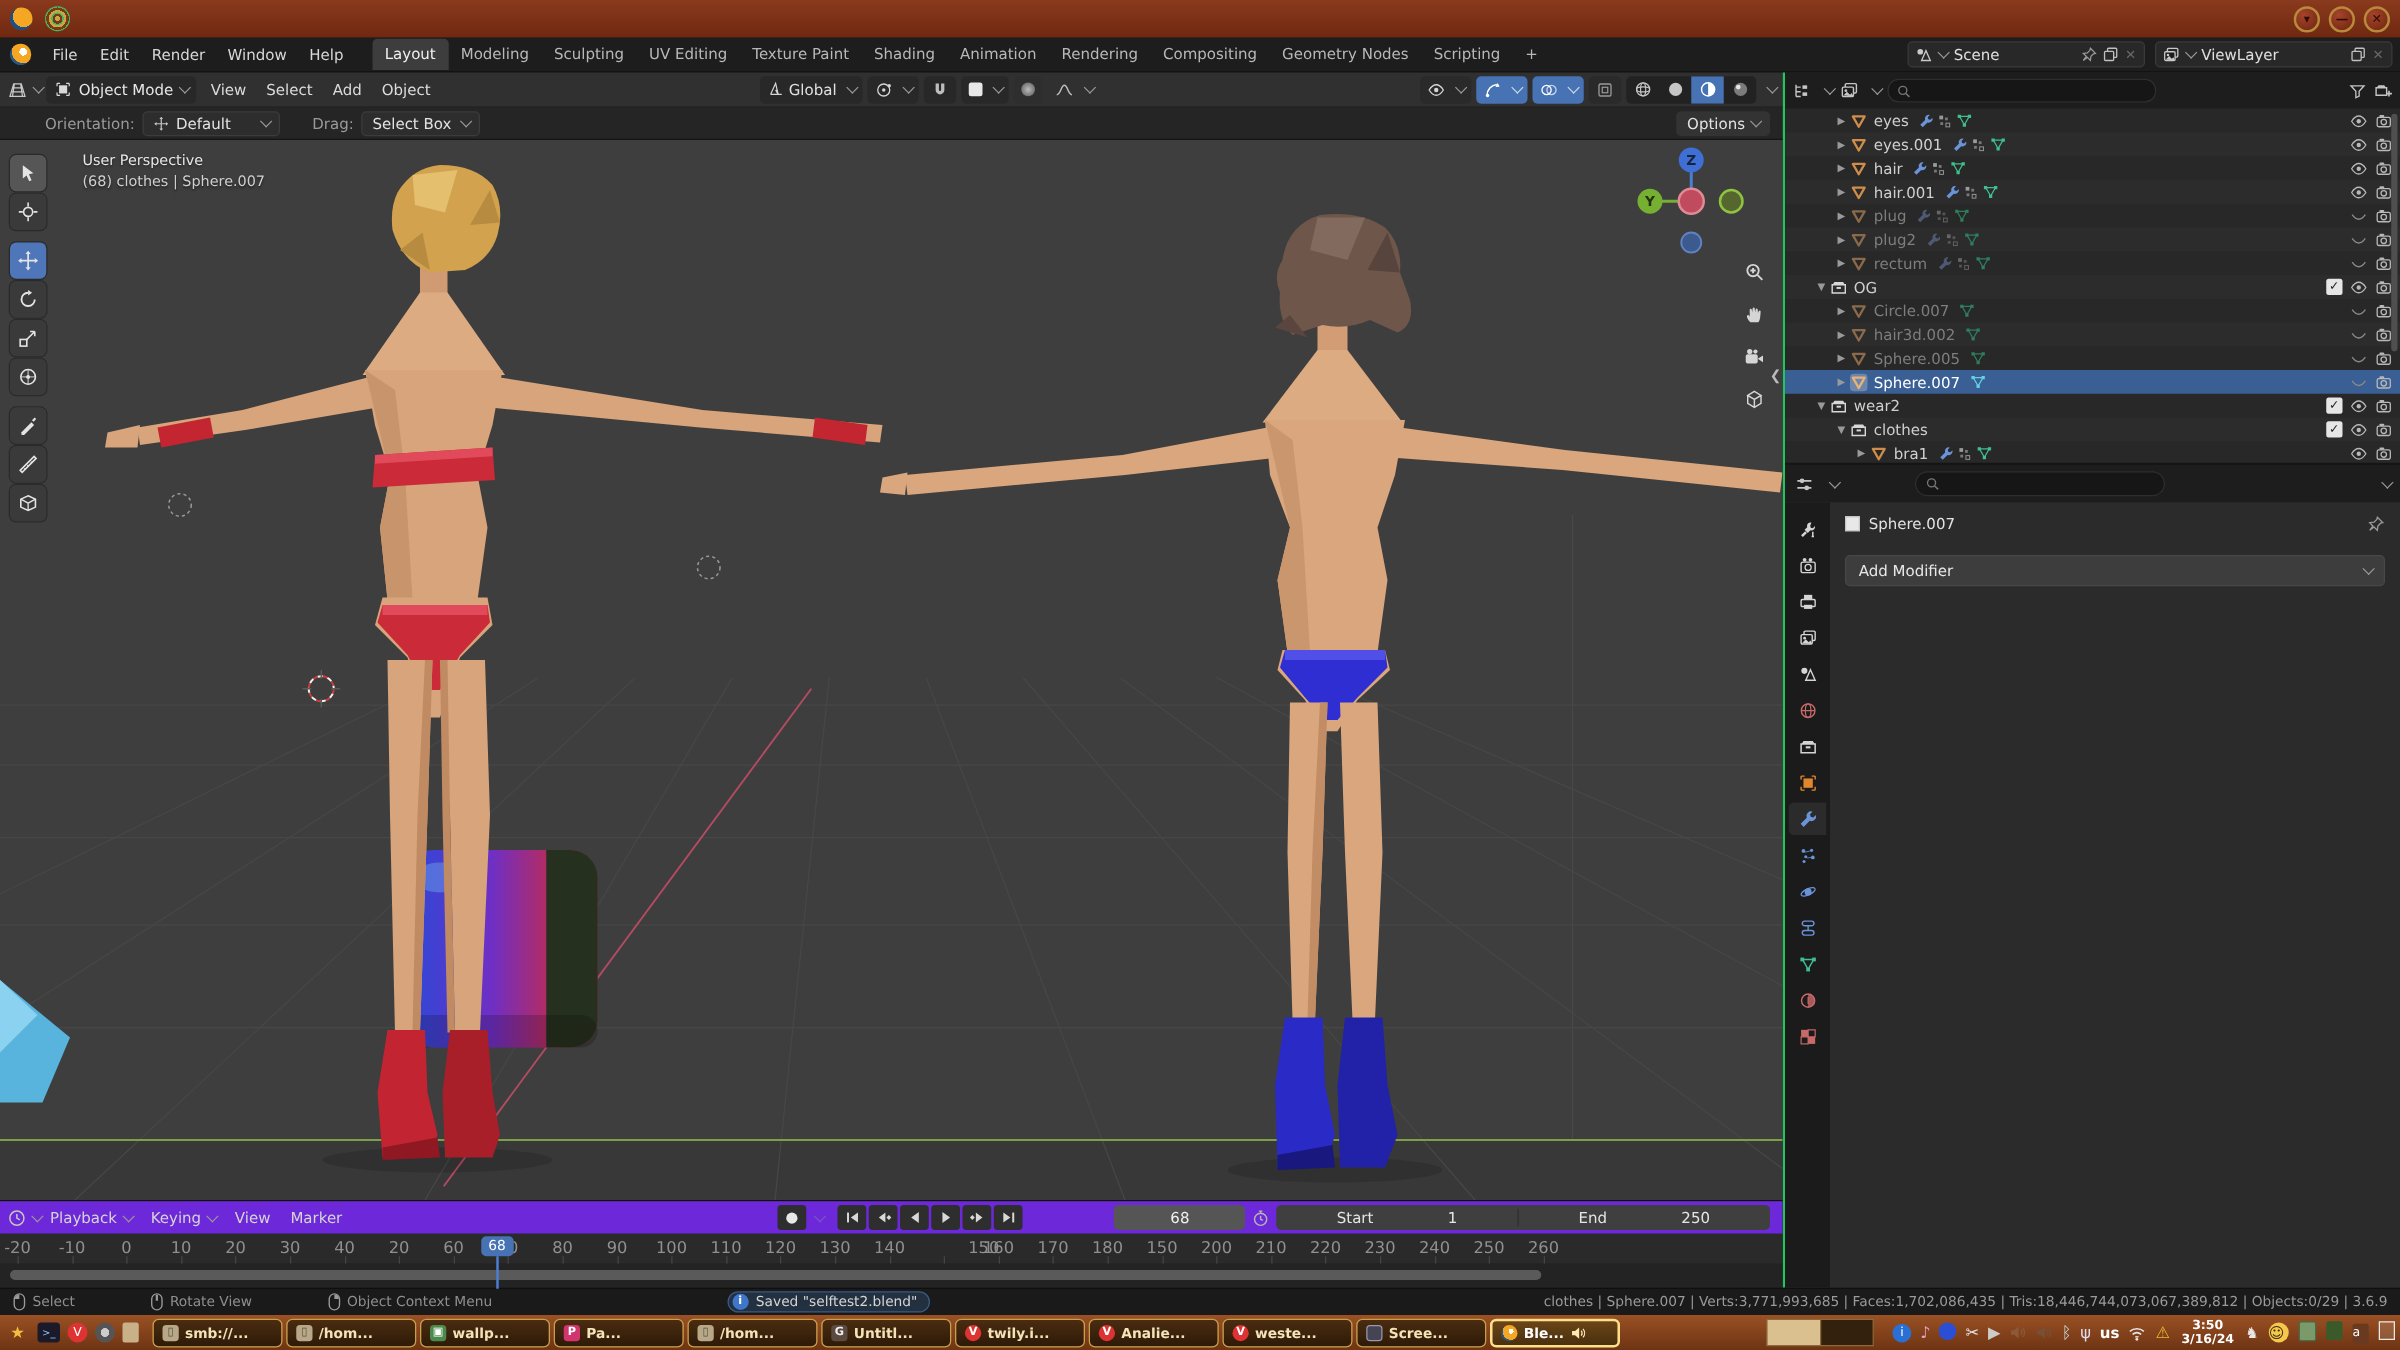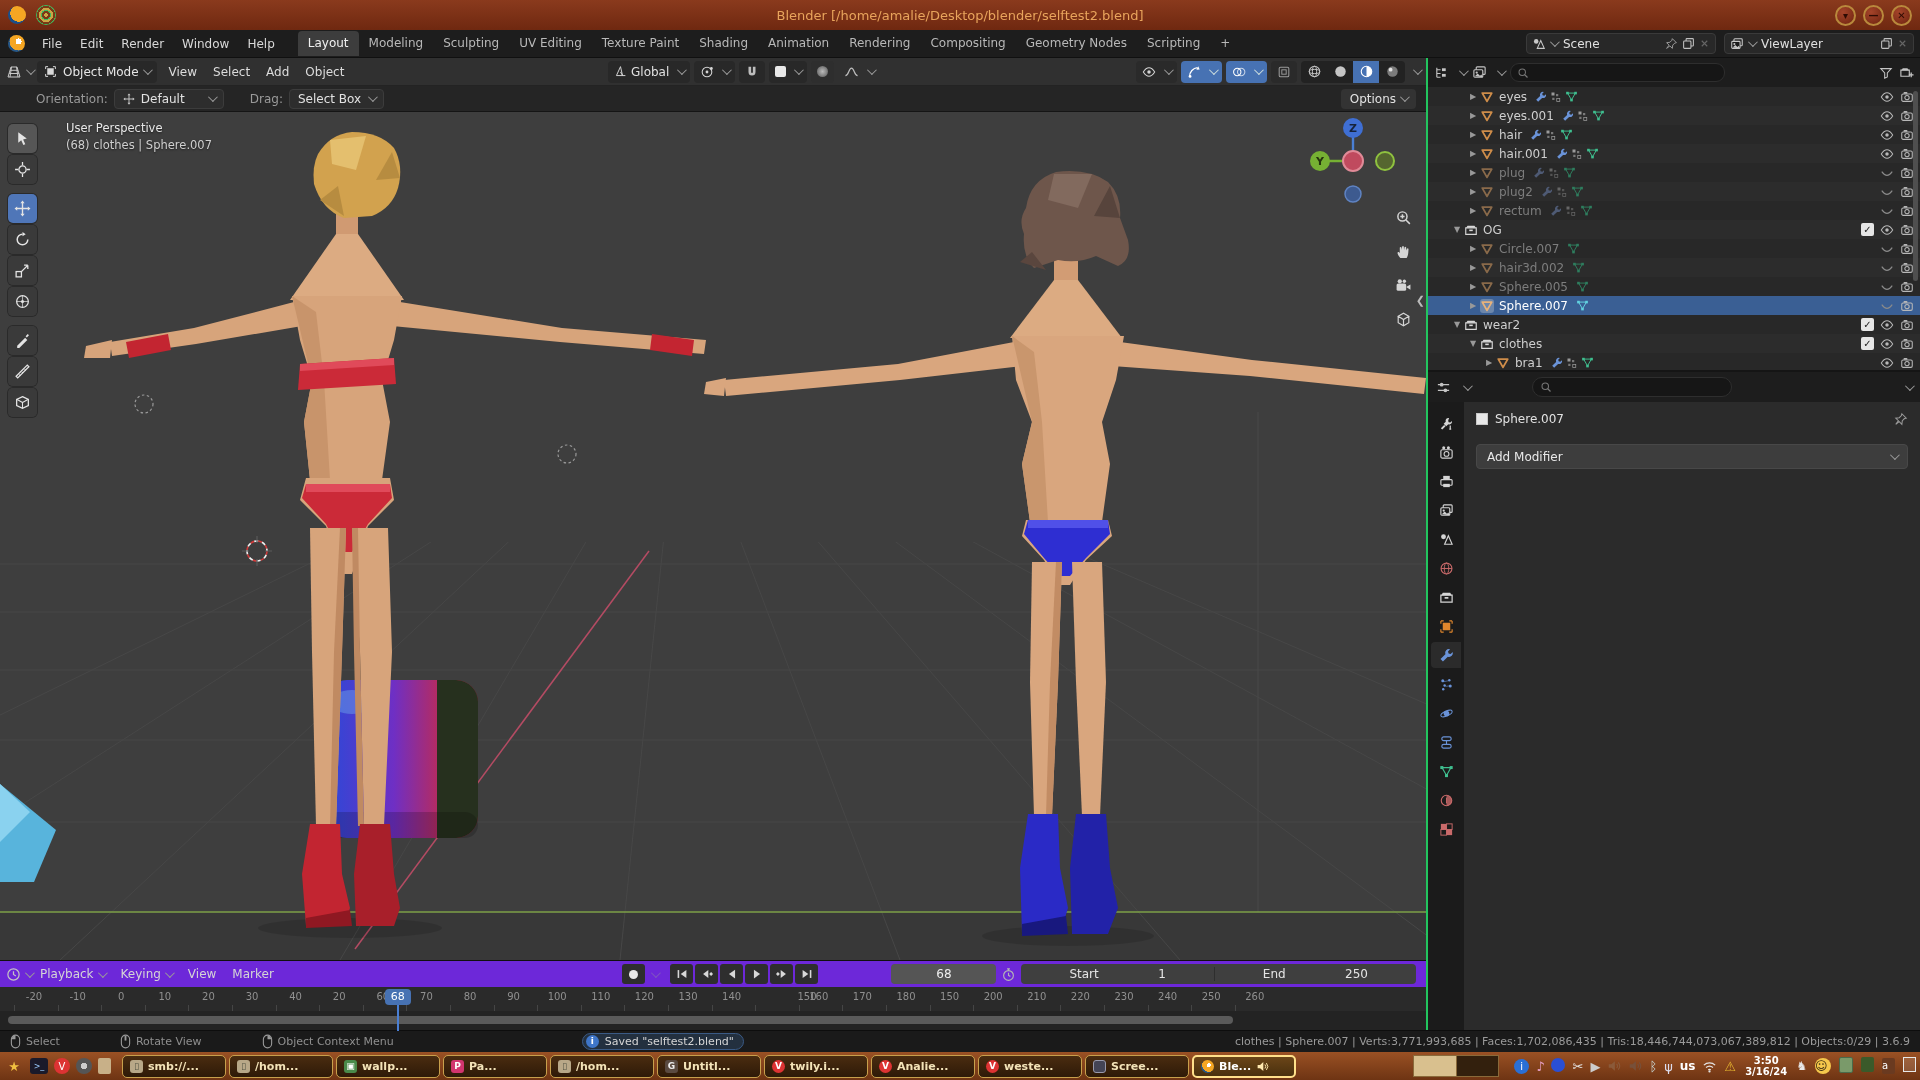--- a/index.html
+++ b/index.html
@@ -68,21 +68,21 @@
   .timeline { height:70px; background:#232323; display:flex; flex-direction:column; border-top:1px solid #101010; }
   .tl-header { height:26px; background:#6d28d9; display:flex; align-items:center; padding:0 6px; position:relative; }
   .tl-menu { padding:4px 8px; color:#d5d5d5; }
   .tl-rec { position:absolute; left:622px; display:flex; align-items:center; gap:2px; }
   .pbtn { width:23px; height:20px; background:#2e2e2e; border-radius:3px; display:flex; align-items:center; justify-content:center; }
   .tl-fields { position:absolute; right:10px; display:flex; align-items:center; gap:5px; }
   .tl-field { background:#555; border-radius:4px; height:20px; display:flex; align-items:center; justify-content:center; color:#f0f0f0; padding:0 10px; }
   .tl-range { background:#3f3f3f; border-radius:4px; height:20px; display:flex; align-items:center; color:#e5e5e5; }
   .tl-range span { padding:0 24px; }
   .tl-ruler { position:relative; height:24px; background:#2a2a2a; }
-  .tick-label { position:absolute; top:4px; transform:translateX(-50%); color:#909090; font-size:10px;margin-left:20px; }
+  .tick-label { position:absolute; top:4px; transform:translateX(-50%); color:#909090; font-size:13px; }
   .tick-mark { position:absolute; bottom:0; width:1px; height:6px; background:#454545; }
   .cur-frame { position:absolute; top:2px; transform:translateX(-50%); background:#4772b3; color:#fff; font-size:11px; padding:1px 6px 2px; border-radius:4px; z-index:3; }
   .playhead { position:absolute; top:18px; width:2px; height:26px; background:#4a7fd4; transform:translateX(-50%); z-index:2; }
   .tl-scroll { position:relative; flex:1; background:#232323; }
   .tl-scrollbar { position:absolute; left:8px; top:5px; width:1225px; height:8px; background:#5a5a5a; border-radius:4px; }
 
   
   .right-col { flex:1; display:flex; flex-direction:column; background:#282828; }
   .outliner { height:314px; display:flex; flex-direction:column; border-bottom:2px solid #151515; }
   .ol-header { height:29px; background:#1d1d1d; display:flex; align-items:center; padding:0 6px; gap:6px; }
@@ -421,21 +421,20 @@
         <path d="M2 5.5h9V12H2z" fill="none" stroke="currentColor" stroke-width="1.2"></path>
         <path d="M2.5 5.5 4 3.5h5l1.5 2z" fill="currentColor"></path>
         <path d="M13 8v5M10.5 10.5h5" stroke="currentColor" stroke-width="1.4"></path>
       </symbol>
   </defs>
 </svg>
 
 <div class="titlebar">
   <div class="tb-logo"></div>
   <div class="tb-peacock"></div>
-  <div class="tb-title">Blender [/home/amalie/Desktop/blender/selftest2.blend]</div>
   <div class="tb-btns">
     <div class="tb-btn">▾</div>
     <div class="tb-btn">—</div>
     <div class="tb-btn">✕</div>
   </div>
 </div>
 
 <div class="menubar">
   <div class="mb-blender"></div>
   <div id="mb-menus"><span class="mb-menu">File</span><span class="mb-menu">Edit</span><span class="mb-menu">Render</span><span class="mb-menu">Window</span><span class="mb-menu">Help</span></div>

